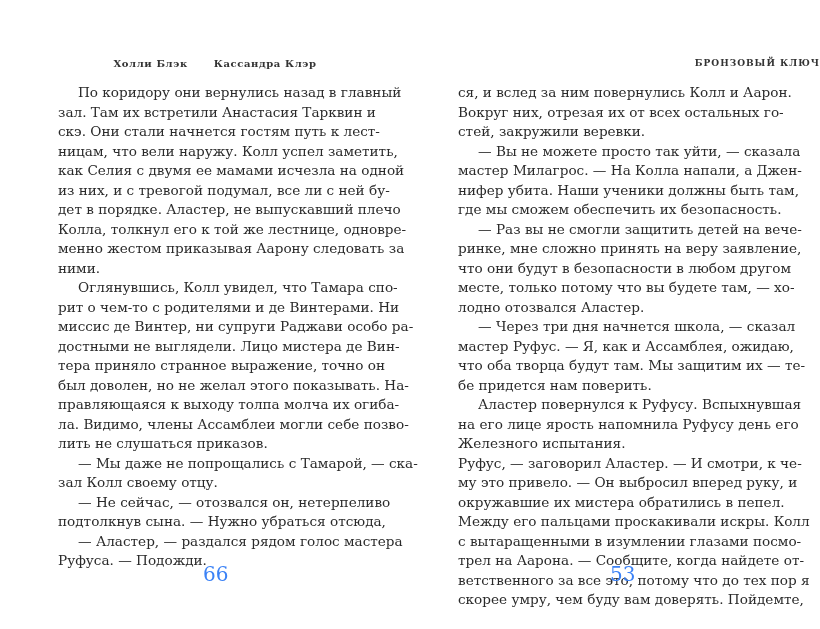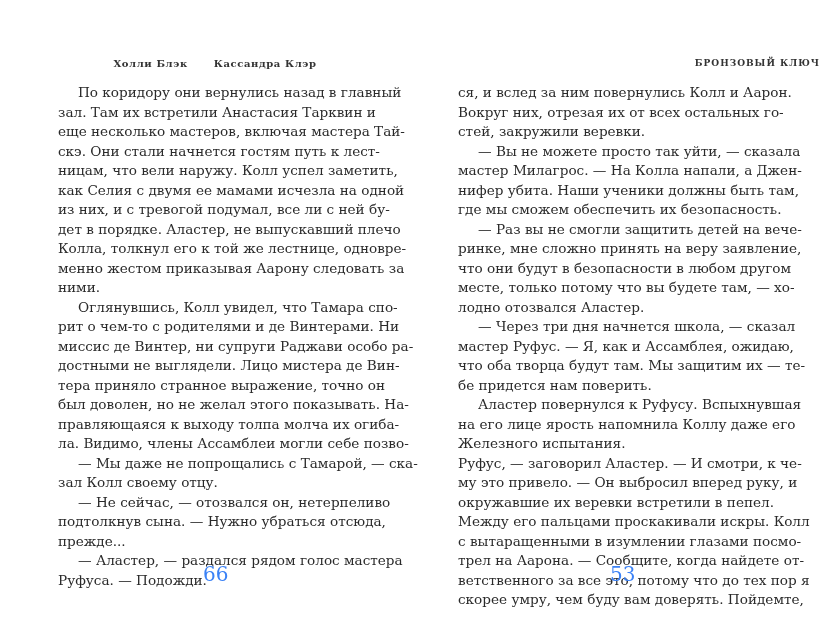--- a/index.html
+++ b/index.html
@@ -28,42 +28,41 @@
 </head>
 <body>
 
 <div class="page page-left">
   <div class="running-head">
     <span>Холли Блэк</span><span>Кассандра Клэр</span>
   </div>
   <div class="text-block" id="left-text">
       <span class="line indent">По коридору они вернулись назад в главный</span>
       <span class="line">зал. Там их встретили Анастасия Тарквин и</span>
-      <span class="line">еще несколько мастеров, включая мастера Тай-</span>
       <span class="line">скэ. Они стали начнется гостям путь к лест-</span>
       <span class="line">ницам, что вели наружу. Колл успел заметить,</span>
       <span class="line">как Селия с двумя ее мамами исчезла на одной</span>
       <span class="line">из них, и с тревогой подумал, все ли с ней бу-</span>
       <span class="line">дет в порядке. Аластер, не выпускавший плечо</span>
       <span class="line">Колла, толкнул его к той же лестнице, одновре-</span>
       <span class="line">менно жестом приказывая Аарону следовать за</span>
       <span class="line last">ними.</span>
       <span class="line indent">Оглянувшись, Колл увидел, что Тамара спо-</span>
       <span class="line">рит о чем-то с родителями и де Винтерами. Ни</span>
       <span class="line">миссис де Винтер, ни супруги Раджави особо ра-</span>
       <span class="line">достными не выглядели. Лицо мистера де Вин-</span>
       <span class="line">тера приняло странное выражение, точно он</span>
       <span class="line">был доволен, но не желал этого показывать. На-</span>
       <span class="line">правляющаяся к выходу толпа молча их огиба-</span>
       <span class="line">ла. Видимо, члены Ассамблеи могли себе позво-</span>
+      <span class="line last">лить не слушаться приказов.</span>
       <span class="line indent">— Мы даже не попрощались с Тамарой, — ска-</span>
       <span class="line last">зал Колл своему отцу.</span>
       <span class="line indent">— Не сейчас, — отозвался он, нетерпеливо</span>
       <span class="line">подтолкнув сына. — Нужно убраться отсюда,</span>
-      <span class="line last">прежде...</span>
       <span class="line indent">— Аластер, — раздался рядом голос мастера</span>
       <span class="line last">Руфуса. — Подожди.</span>
     </div>
   <div class="page-number">66</div>
 </div>
 
 <div class="page page-right">
   <div class="running-head">БРОНЗОВЫЙ КЛЮЧ</div>
   <div class="text-block" id="right-text">
       <span class="line">ся, и вслед за ним повернулись Колл и Аарон.</span>
@@ -76,25 +75,25 @@
       <span class="line indent">— Раз вы не смогли защитить детей на вече-</span>
       <span class="line">ринке, мне сложно принять на веру заявление,</span>
       <span class="line">что они будут в безопасности в любом другом</span>
       <span class="line">месте, только потому что вы будете там, — хо-</span>
       <span class="line last">лодно отозвался Аластер.</span>
       <span class="line indent">— Через три дня начнется школа, — сказал</span>
       <span class="line">мастер Руфус. — Я, как и Ассамблея, ожидаю,</span>
       <span class="line">что оба творца будут там. Мы защитим их — те-</span>
       <span class="line last">бе придется нам поверить.</span>
       <span class="line indent">Аластер повернулся к Руфусу. Вспыхнувшая</span>
-      <span class="line">на его лице ярость напомнила Коллу даже его</span>
+      <span class="line">на его лице ярость напомнила Руфусу день его</span>
       <span class="line last">Железного испытания.</span>
       <span class="line">Руфус, — заговорил Аластер. — И смотри, к че-</span>
       <span class="line">му это привело. — Он выбросил вперед руку, и</span>
-      <span class="line">окружавшие их веревки встретили в пепел.</span>
+      <span class="line">окружавшие их мистера обратились в пепел.</span>
       <span class="line">Между его пальцами проскакивали искры. Колл</span>
       <span class="line">с вытаращенными в изумлении глазами посмо-</span>
       <span class="line">трел на Аарона. — Сообщите, когда найдете от-</span>
       <span class="line">ветственного за все это, потому что до тех пор я</span>
       <span class="line">скорее умру, чем буду вам доверять. Пойдемте,</span>
     </div>
   <div class="page-number">53</div>
 </div>
 
 </body></html>

